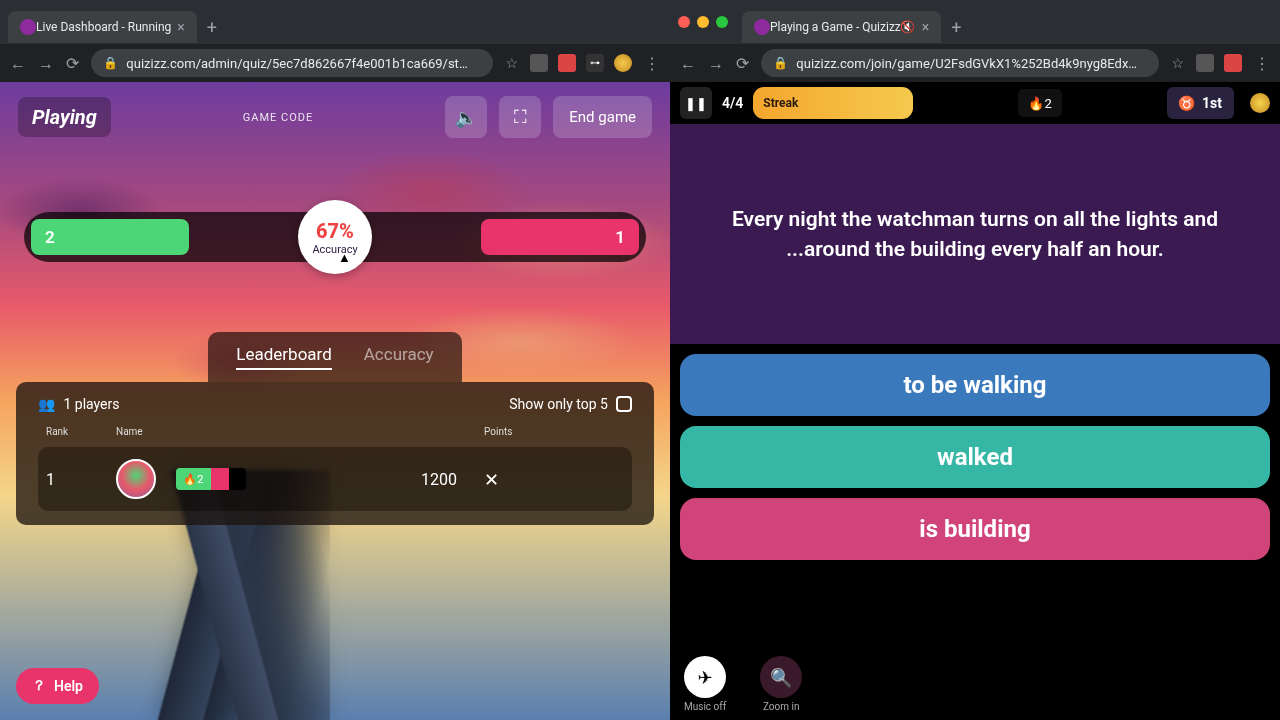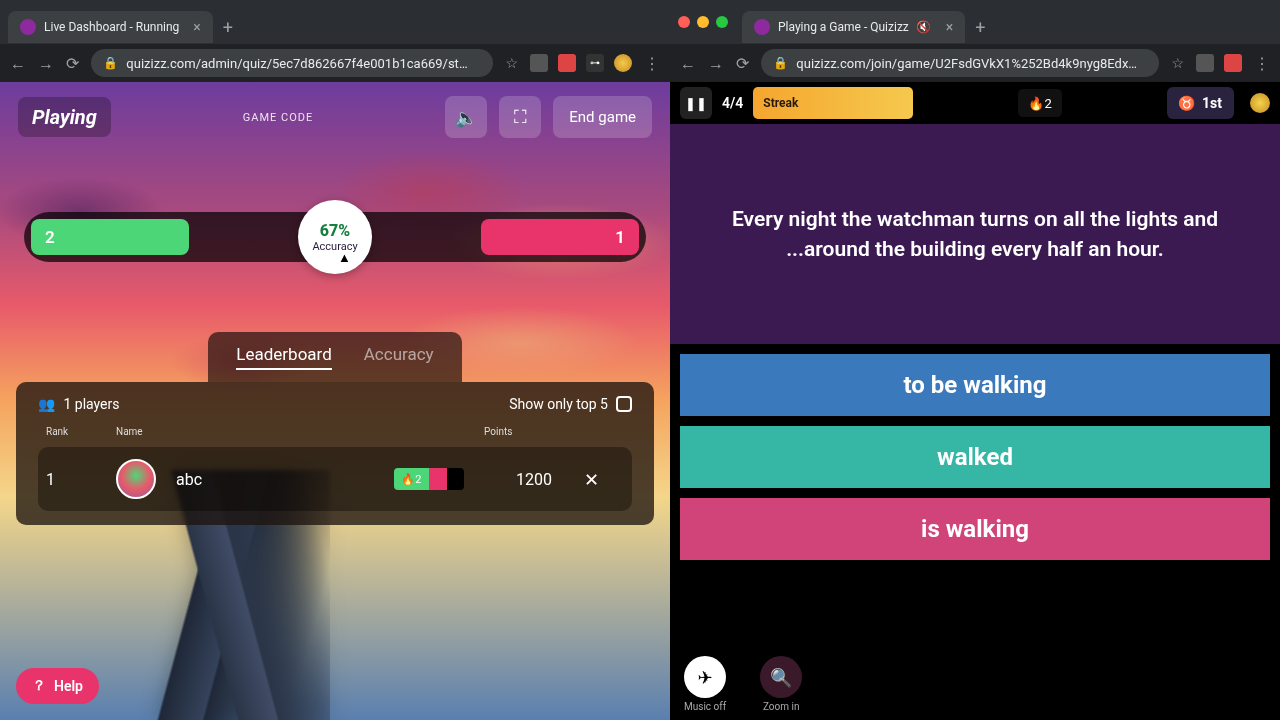--- a/index.html
+++ b/index.html
@@ -6,21 +6,21 @@
 body{width:1280px;height:720px;background:#1a2740;display:flex;overflow:hidden}
 .window{display:flex;flex-direction:column;height:100%}
 .w-left{width:670px}
 .w-right{width:610px}
 
 
 .chrome{background:#2b2f33;height:44px;display:flex;align-items:center;padding:0 8px;gap:6px}
 .traffic{display:flex;gap:7px;margin-right:8px}
 .dot{width:12px;height:12px;border-radius:50%}
 .red{background:#ff5f57}.yellow{background:#febc2e}.green{background:#28c840}
-.tab{background:#3c4043;height:32px;border-radius:8px 8px 0 0;display:flex;align-items:center;padding:0 12px;gap:8px;margin-top:10px}
+.tab{background:#3c4043;height:32px;border-radius:8px 8px 0 0;display:flex;align-items:center;padding:0 12px;gap:0;margin-top:10px}
 .tab-icon{width:16px;height:16px;background:#8e2a9e;border-radius:50%;display:inline-block}
 .tab-title{color:#e8eaed;font-size:12px}
 .tab-x{color:#9aa0a6;font-size:14px;margin-left:6px}
 .tab-mute{color:#9aa0a6;font-size:12px}
 .newtab{color:#9aa0a6;font-size:18px;margin-top:10px;margin-left:4px}
 .urlbar{background:#202124;height:38px;display:flex;align-items:center;padding:0 10px;gap:12px}
 .nav-arrow{color:#9aa0a6;font-size:16px}
 .url-pill{flex:1;background:#3c4043;height:28px;border-radius:14px;display:flex;align-items:center;padding:0 12px;gap:8px;overflow:hidden}
 .lock{color:#9aa0a6;font-size:12px}
 .url-text{color:#e8eaed;font-size:13px;white-space:nowrap;overflow:hidden}
@@ -48,21 +48,21 @@
 .code-val{font-size:32px;font-weight:800;letter-spacing:2px}
 .btn-sq{width:42px;height:42px;background:rgba(255,255,255,.18);border-radius:8px;display:flex;align-items:center;justify-content:center;color:#fff;font-size:18px}
 .btn-end{height:42px;padding:0 16px;background:rgba(255,255,255,.18);border-radius:8px;color:#fff;font-size:15px;display:flex;align-items:center}
 
 .acc-bar{position:relative;z-index:2;margin:60px 24px 0;background:rgba(0,0,0,.7);border-radius:26px;height:50px;display:flex;align-items:center;padding:7px}
 .bar-left{flex:1;position:relative;height:36px}
 .bar-right{flex:1;position:relative;height:36px;display:flex;justify-content:flex-end}
 .bar-green{width:52%;background:#4dd678;height:100%;border-radius:8px;color:#fff;display:flex;align-items:center;padding-left:14px;font-size:17px;font-weight:600}
 .bar-pink{width:52%;background:#e8336b;height:100%;border-radius:8px;color:#fff;display:flex;align-items:center;justify-content:flex-end;padding-right:14px;font-size:17px;font-weight:600}
 .acc-circle{position:absolute;left:50%;top:50%;transform:translate(-50%,-50%);width:74px;height:74px;background:#fff;border-radius:50%;display:flex;flex-direction:column;align-items:center;justify-content:center;box-shadow:0 2px 8px rgba(0,0,0,.3)}
-.acc-pct{font-size:16px;font-weight:800;color:#15803d}
+.acc-pct{font-size:20px;font-weight:800;color:#ef4444}
 .acc-lbl{font-size:11px;color:#2a1a3e}
 .cursor{position:absolute;left:54%;top:68%;font-size:13px;color:#000}
 
 .tabs-row{position:relative;z-index:2;display:flex;justify-content:center;margin-top:70px}
 .tabs{background:rgba(0,0,0,.6);border-radius:10px 10px 0 0;display:flex;padding:12px 28px;gap:32px}
 .tab-item{color:#fff;font-size:17px;padding-bottom:4px}
 .tab-active{border-bottom:2px solid #fff}
 .tab-inactive{opacity:.55}
 
 .panel{position:relative;z-index:2;margin:0 16px 16px;background:rgba(30,20,15,.78);border-radius:10px;padding:14px 22px;backdrop-filter:blur(2px)}
@@ -79,30 +79,30 @@
 .mb-k{background:#000;flex:1}
 .rx{font-size:18px}
 
 .help{position:absolute;left:16px;bottom:16px;z-index:3;background:#e8336b;color:#fff;height:36px;border-radius:18px;display:flex;align-items:center;padding:0 16px;gap:8px;font-size:14px;font-weight:600}
 
 
 .play{flex:1;background:#000;display:flex;flex-direction:column}
 .play-top{height:42px;display:flex;align-items:center;padding:0 10px;gap:10px}
 .pause{width:32px;height:32px;background:#222;border-radius:6px;display:flex;align-items:center;justify-content:center;color:#fff;font-size:13px}
 .qcount{color:#fff;font-size:14px;font-weight:600}
-.streak{flex:0 0 160px;height:28px;background:linear-gradient(90deg,#f5a62e,#f5c94e);border-radius:5px;display:flex;align-items:center;padding:16px 10px;color:#2a1a0e;font-size:12px;font-weight:700}
+.streak{flex:0 0 160px;height:28px;background:linear-gradient(90deg,#f5a62e,#f5c94e);border-radius:11px;display:flex;align-items:center;padding:16px 10px;color:#2a1a0e;font-size:12px;font-weight:700}
 .streak-cnt{margin-left:auto;background:#111;color:#fff;height:28px;border-radius:5px;padding:0 10px;display:flex;align-items:center;gap:4px;font-size:13px}
 .rank-pill{margin-left:auto;background:#2a2340;color:#fff;height:32px;border-radius:6px;padding:0 12px;display:flex;align-items:center;gap:6px;font-size:14px;font-weight:700}
 .coin{width:20px;height:20px;background:radial-gradient(circle,#f5d34e,#c48a1e);border-radius:50%;margin-left:6px}
 
 .question{flex:0 0 220px;background:#3b1a52;display:flex;align-items:center;justify-content:center;padding:30px 28px}
 .qtext{color:#fff;font-size:21px;font-weight:600;text-align:center;line-height:1.45}
 
 .answers{flex:1;background:#000;padding:10px 10px 0;display:flex;flex-direction:column;gap:10px}
-.ans{height:62px;border-radius:0;display:flex;align-items:center;justify-content:center;color:#fff;font-size:24px;font-weight:700}
+.ans{height:62px;border-radius:16px;display:flex;align-items:center;justify-content:center;color:#fff;font-size:24px;font-weight:700}
 .a1{background:#3b79bd}.a2{background:#36b6a5}.a3{background:#e8a534}.a4{background:#d1447a}
 
 .play-bottom{height:72px;background:#000;display:flex;align-items:center;padding:0 14px;gap:34px}
 .circ-btn{display:flex;flex-direction:column;align-items:center;gap:3px}
 .circ{width:42px;height:42px;border-radius:50%;display:flex;align-items:center;justify-content:center;font-size:18px}
 .circ-white{background:#fff;color:#000}
 .circ-dark{background:#3a1a2a;color:#7a5060}
 .circ-lbl{font-size:10px;color:#aaa}
 </style>
 </head>
@@ -187,21 +187,20 @@
       </div>
       <div class="cols">
         <span>Rank</span>
         <span>Name</span>
         <span>Points</span>
         <span></span>
       </div>
       <div class="row">
         <span>1</span>
         <span class="avatar"></span>
-        <span>abc</span>
         <span class="mini-bar">
           <span class="mb-g">🔥2</span>
           <span class="mb-p"></span>
             <span class="mb-k"></span>
         </span>
         <span style="text-align:center">1200</span>
         <span class="rx">✕</span>
       </div>
     </div>
 
@@ -258,21 +257,21 @@
       <span class="coin"></span>
     </div>
 
     <div class="question">
       <div class="qtext">Every night the watchman turns on all the lights and ...around the building every half an hour.</div>
     </div>
 
     <div class="answers">
       <div class="ans a1">to be walking</div>
       <div class="ans a2">walked</div>
-      <div class="ans a4">is walking</div>
+      <div class="ans a4">is building</div>
     </div>
 
     <div class="play-bottom">
       <div class="circ-btn">
         <div class="circ circ-white">
             <span>✈</span>
           </div>
         <span class="circ-lbl">Music off</span>
       </div>
       <div class="circ-btn">

